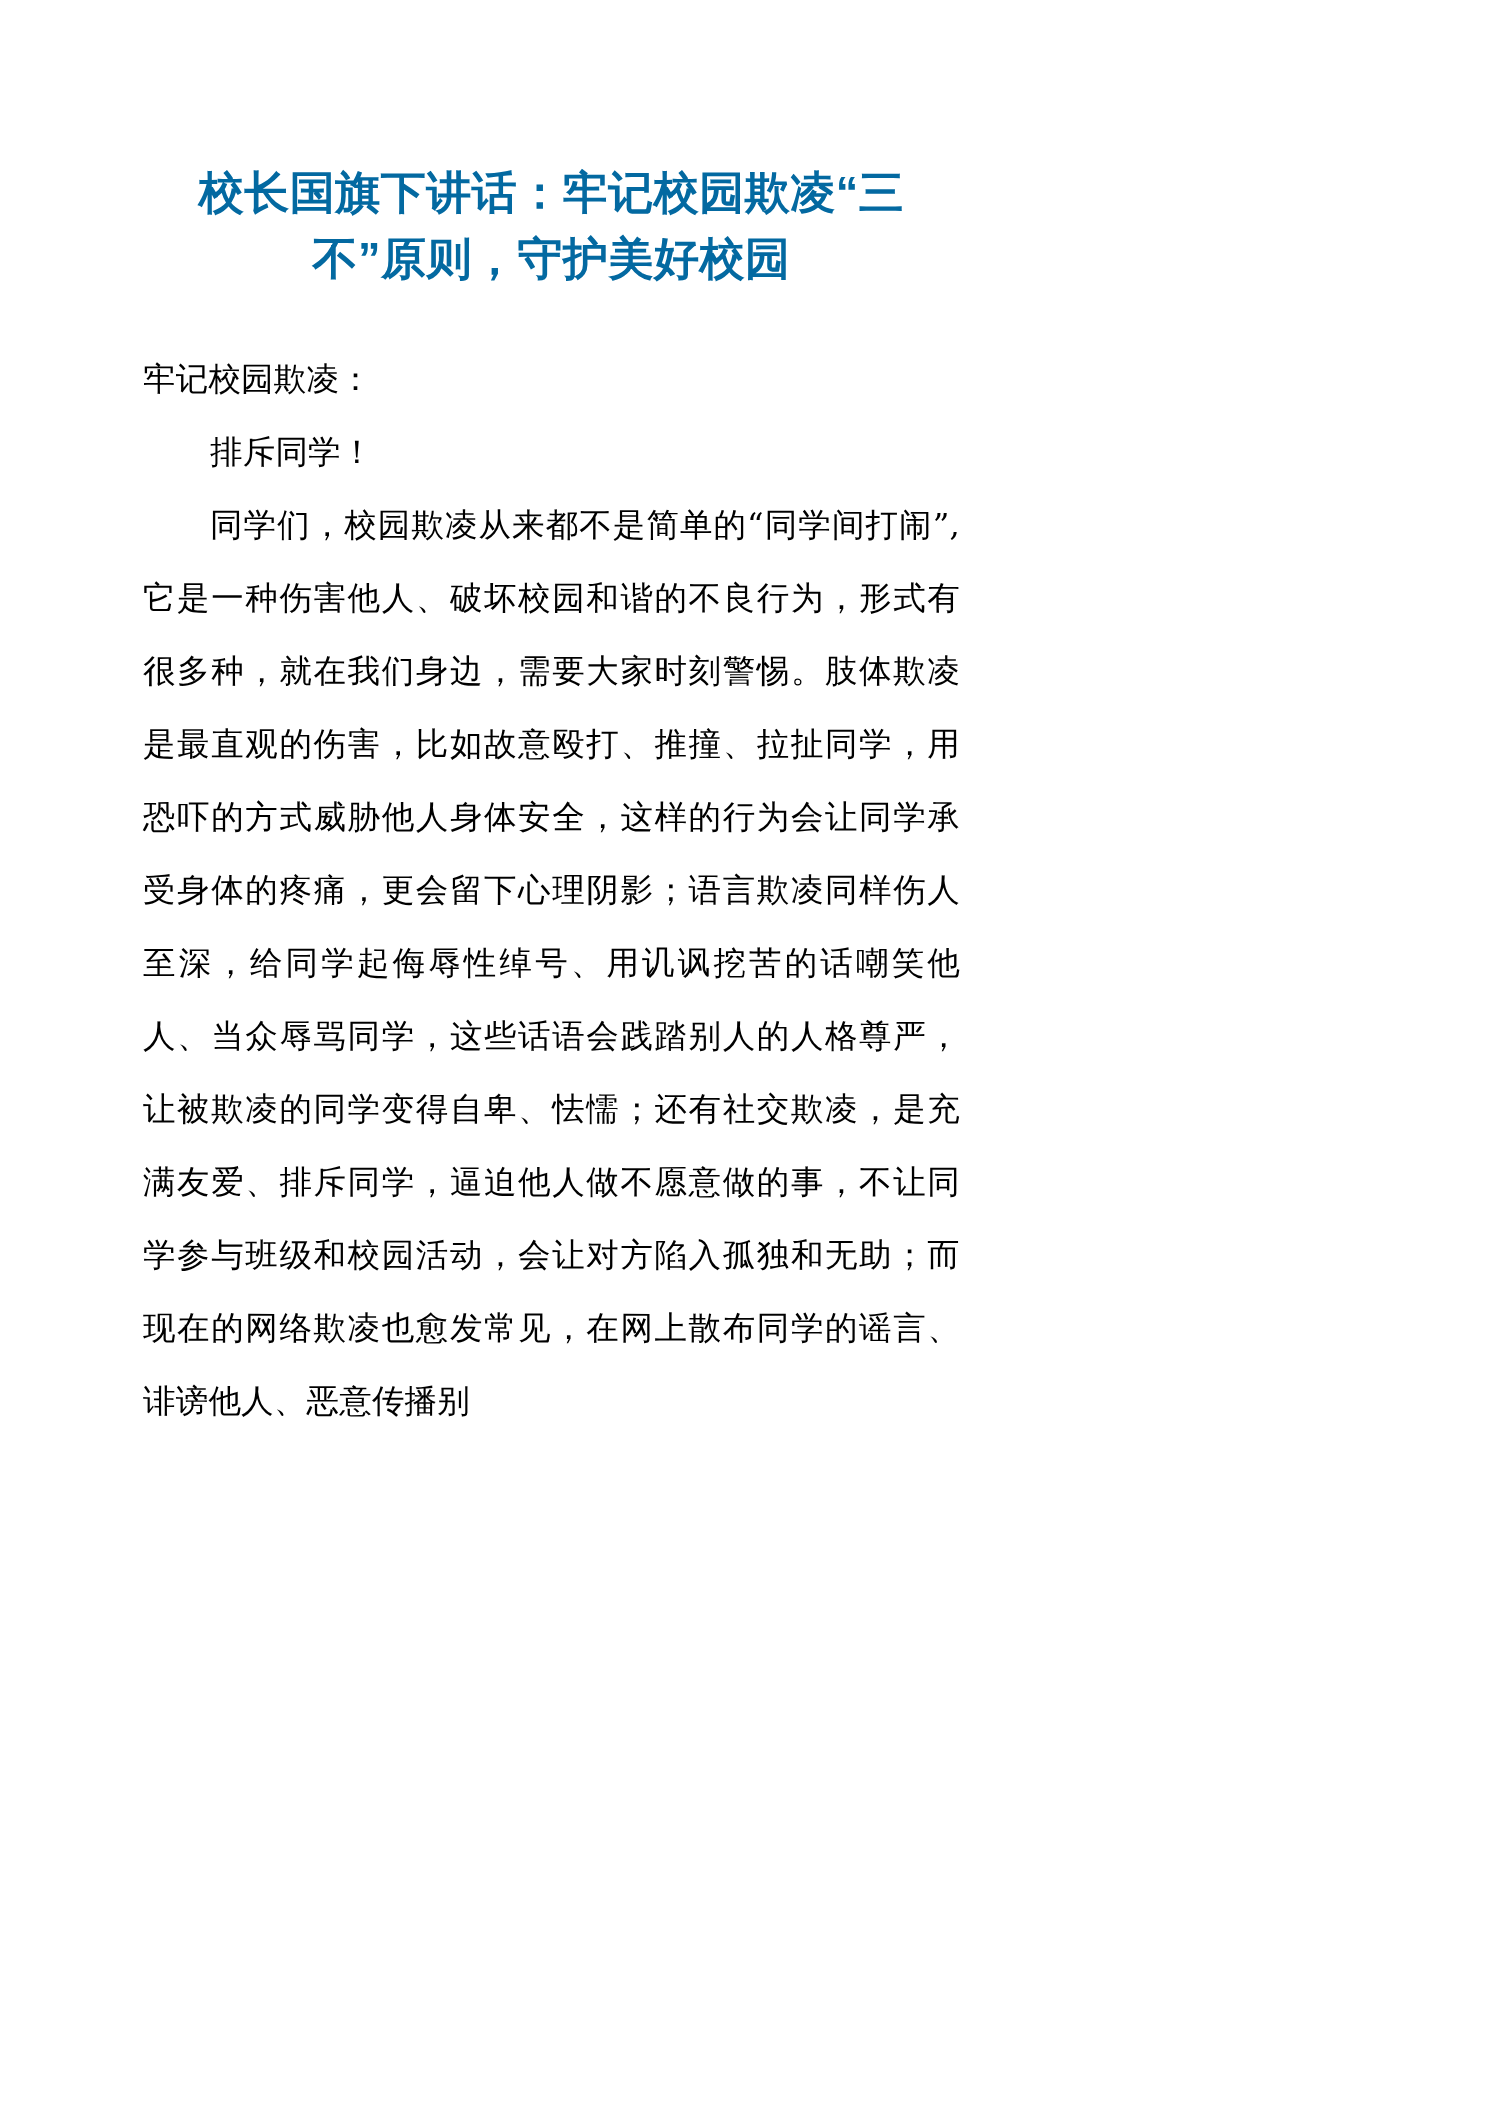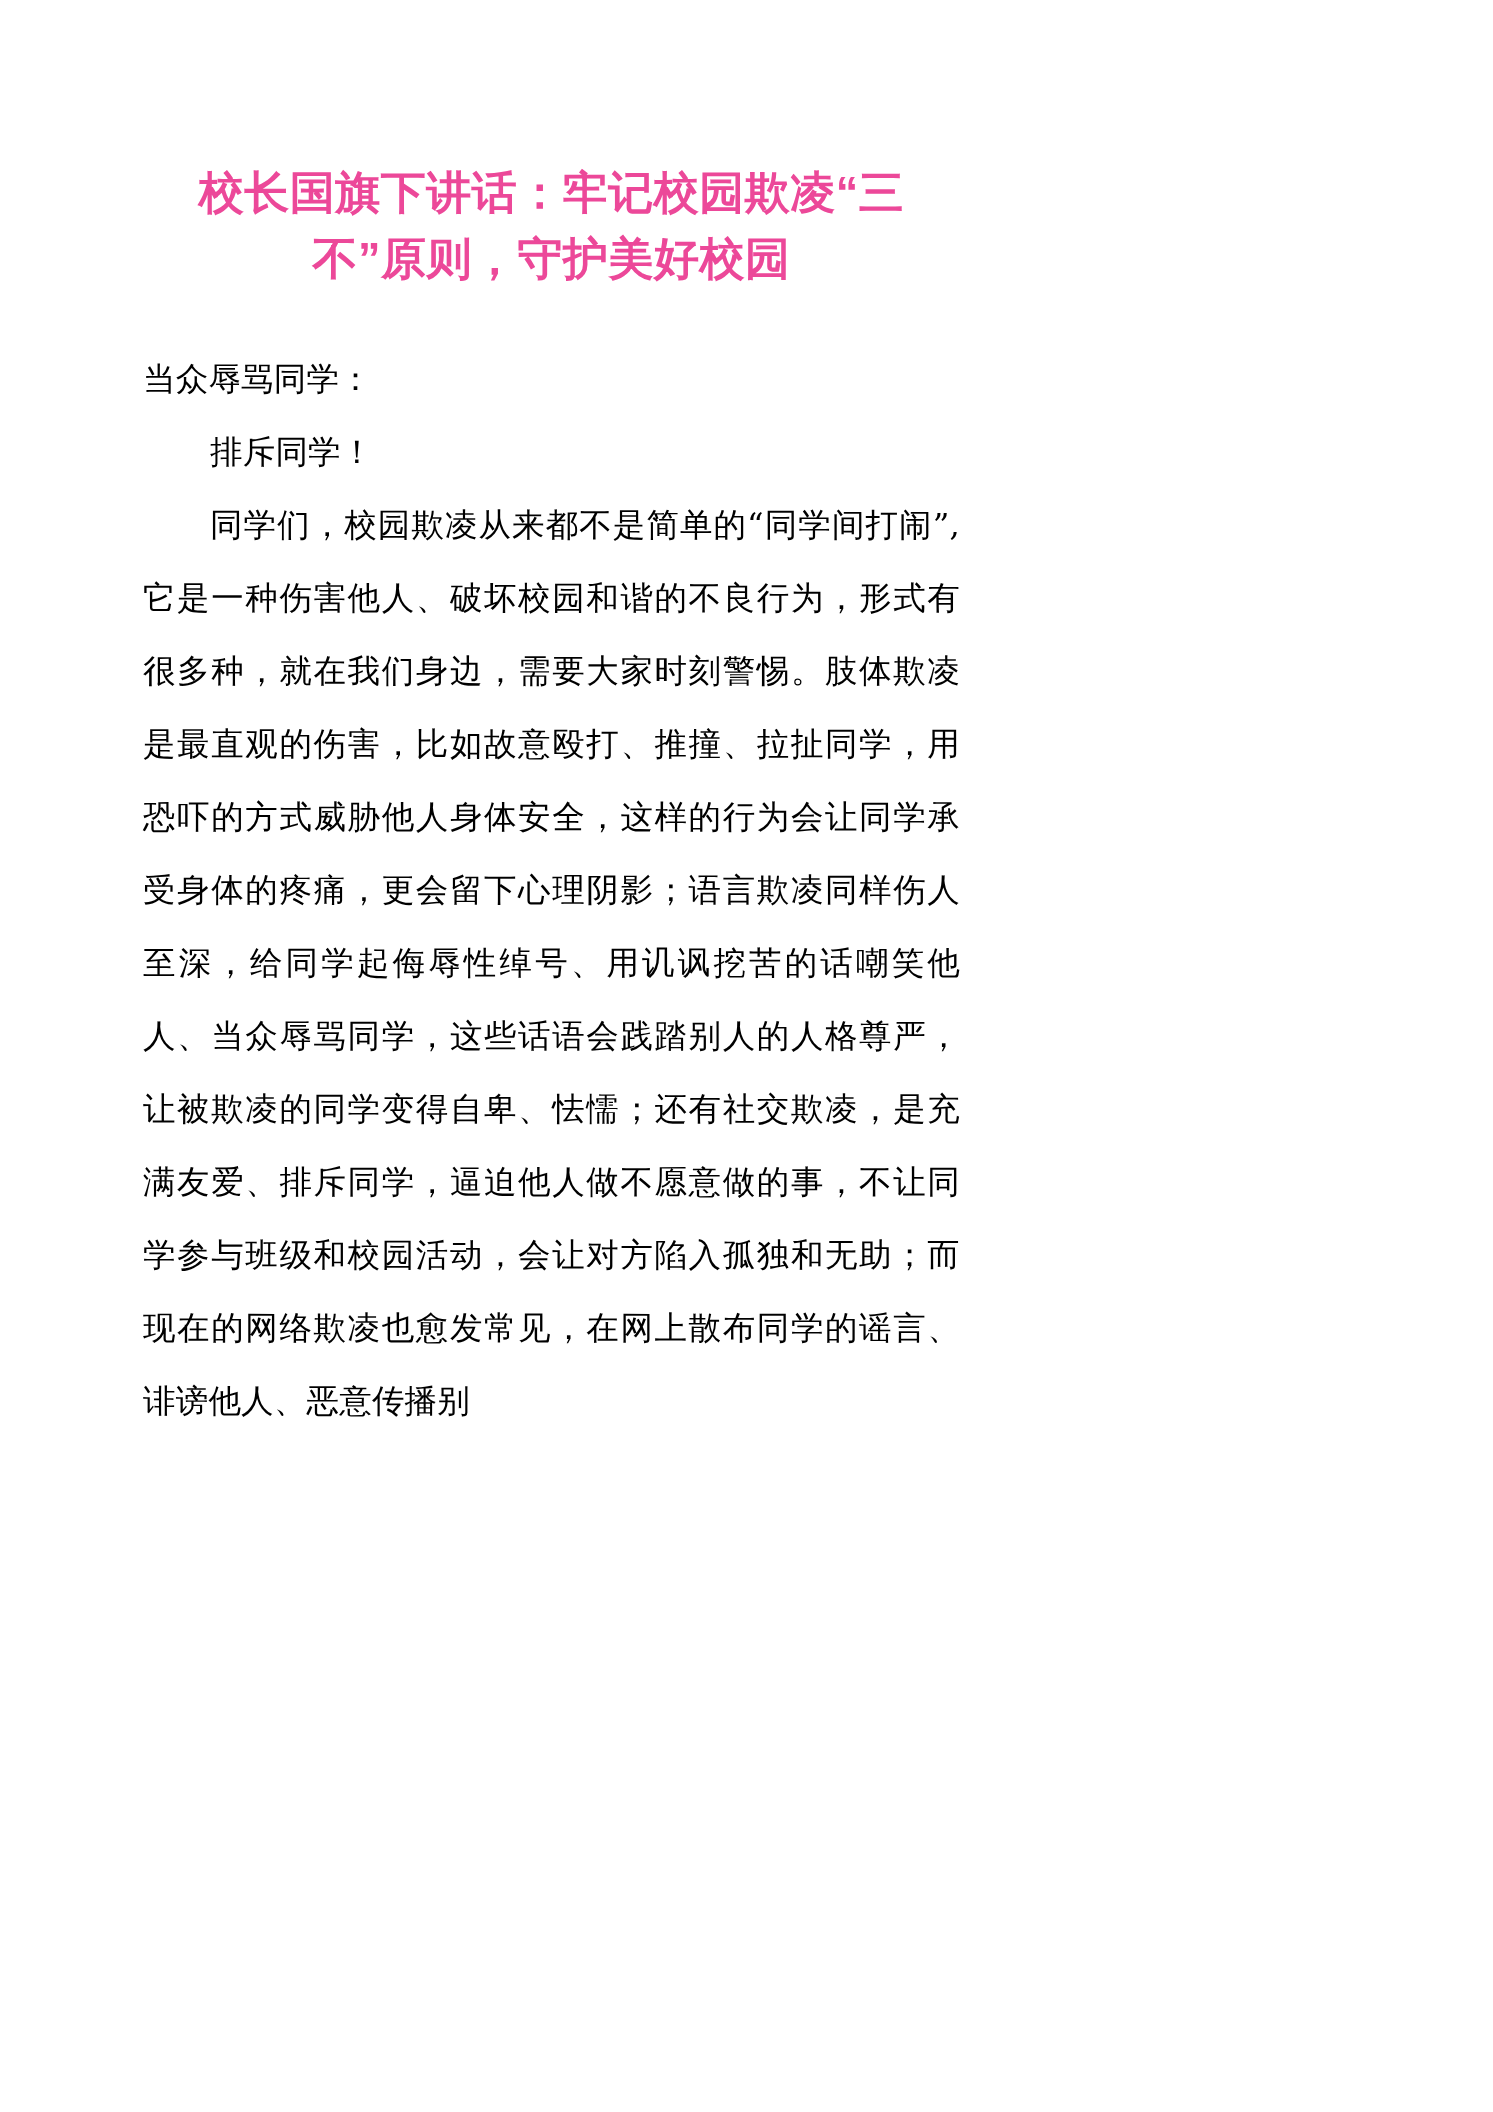--- a/index.html
+++ b/index.html
@@ -20,21 +20,21 @@
     left: 143px;
     top: 0;
     width: 817px;
   }
   .doc-title {
     font-family: "Liberation Sans", "DejaVu Sans", sans-serif;
     font-weight: bold;
     font-size: 45px;
     line-height: 1.46;
     text-align: center;
-    color: #ec4899;
+    color: #0369a1;
     margin: 0;
     padding-top: 160px;
     letter-spacing: 0.5px;
   }
   .body-block {
     padding-top: 52px;
   }
   p.para {
     font-family: "DejaVu Serif", "Liberation Serif", serif;
     font-size: 32.5px;
@@ -57,21 +57,21 @@
 </head>
 <body>
 
 <div class="page">
   <div class="content">
 
     <h1 class="doc-title">校长国旗下讲话：牢记校园欺凌“三不”原则，守护美好校园</h1>
 
     <div class="body-block">
 
-      <p class="para no-indent">当众辱骂同学：</p>
+      <p class="para no-indent">牢记校园欺凌：</p>
 
       <p class="para indent">排斥同学！</p>
 
 
       <p class="para indent">同学们，校园欺凌从来都不是简单的“同学间打闹”,它是一种伤害他人、破坏校园和谐的不良行为，形式有很多种，就在我们身边，需要大家时刻警惕。肢体欺凌是最直观的伤害，比如故意殴打、推撞、拉扯同学，用恐吓的方式威胁他人身体安全，这样的行为会让同学承受身体的疼痛，更会留下心理阴影；语言欺凌同样伤人至深，给同学起侮辱性绰号、用讥讽挖苦的话嘲笑他人、当众辱骂同学，这些话语会践踏别人的人格尊严，让被欺凌的同学变得自卑、怯懦；还有社交欺凌，是充满友爱、排斥同学，逼迫他人做不愿意做的事，不让同学参与班级和校园活动，会让对方陷入孤独和无助；而现在的网络欺凌也愈发常见，在网上散布同学的谣言、诽谤他人、恶意传播别</p>
 
     </div>
   </div>
 </div>
 

